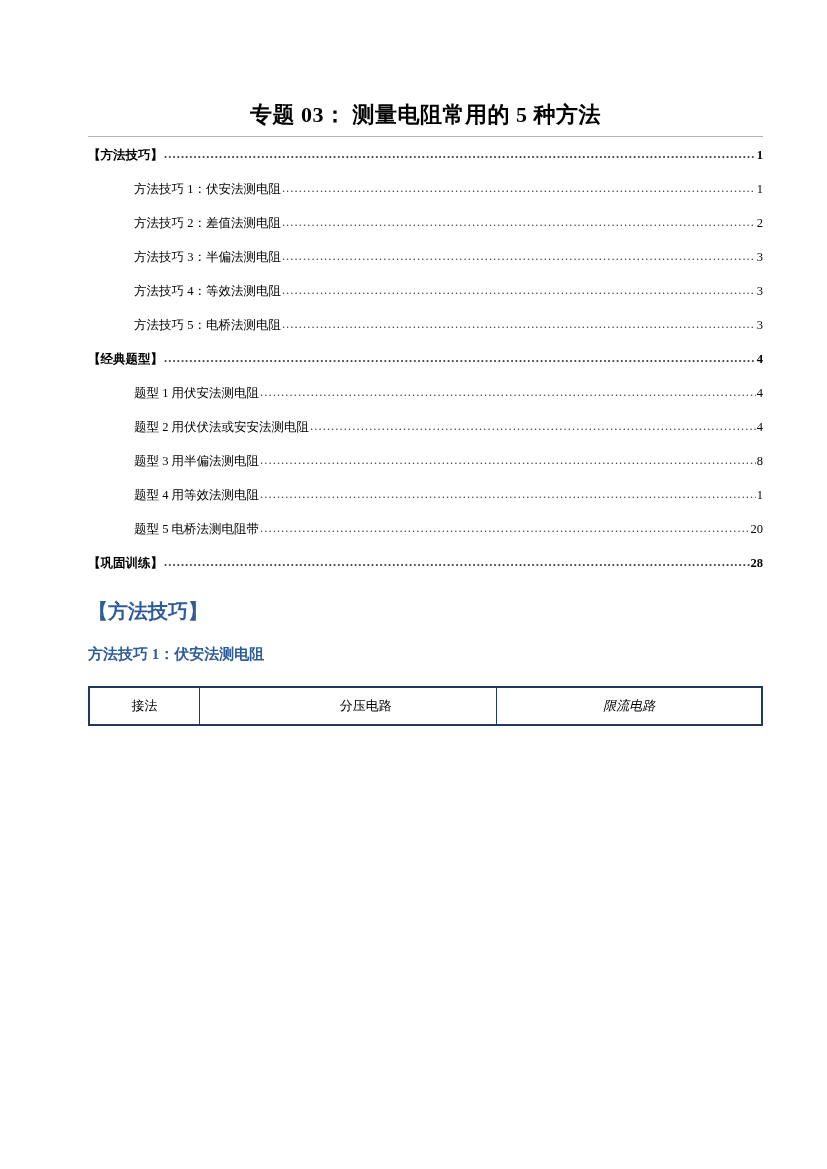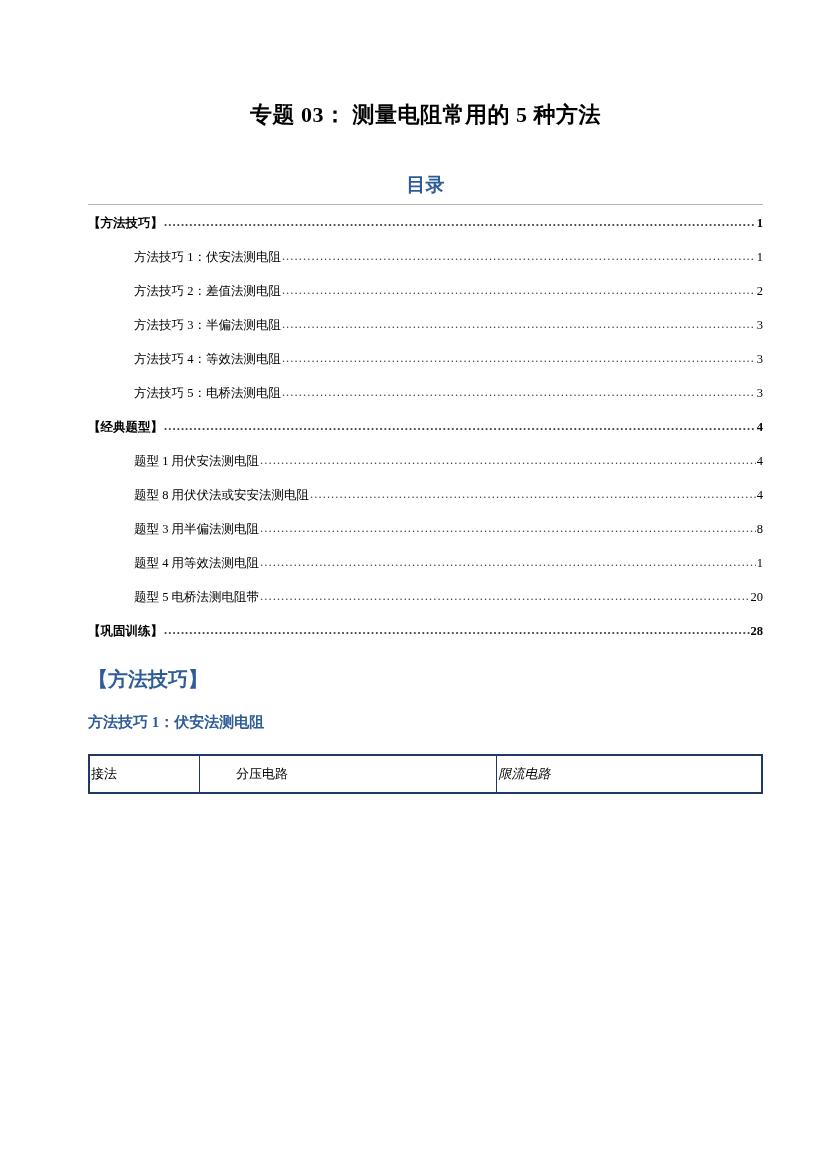--- a/index.html
+++ b/index.html
@@ -126,38 +126,38 @@
   }
   table.circuit-table {
     margin-top: 22px;
     border-collapse: collapse;
     width: 100%;
     table-layout: fixed;
   }
   table.circuit-table td {
     border: 1px solid #1f3864;
     height: 34px;
+    text-align: center;
     font-size: 13px;
     font-family: "Liberation Serif", serif;
   }
   table.circuit-table {
     border: 2px solid #1f3864;
   }
   table.circuit-table td.c1 { width: 17%; }
   table.circuit-table td.c2 { width: 41.5%; padding-left: 36px; }
   table.circuit-table td.c3 { width: 41.5%; font-style: italic; }
 </style>
 </head>
 <body>
 
 <div class="page">
 
   <div class="doc-title">专题 03： 测量电阻常用的 5 种方法</div>
 
-  <div class="toc-heading">目录</div>
   <div class="toc-rule"></div>
 
   <div class="toc">
 
     <div class="toc-entry level1">
       <span class="toc-label">【方法技巧】</span>
       <span class="toc-dots">...........................................................................................................................................................</span>
       <span class="toc-page">1</span>
     </div>
 
@@ -197,21 +197,21 @@
       <span class="toc-page">4</span>
     </div>
 
     <div class="toc-entry level2">
       <span class="toc-label">题型 1 用伏安法测电阻</span>
       <span class="toc-dots">...........................................................................................................................................................</span>
       <span class="toc-page">4</span>
     </div>
 
     <div class="toc-entry level2">
-      <span class="toc-label">题型 8 用伏伏法或安安法测电阻</span>
+      <span class="toc-label">题型 2 用伏伏法或安安法测电阻</span>
       <span class="toc-dots">...........................................................................................................................................................</span>
       <span class="toc-page">4</span>
     </div>
 
     <div class="toc-entry level2">
       <span class="toc-label">题型 3 用半偏法测电阻</span>
       <span class="toc-dots">...........................................................................................................................................................</span>
       <span class="toc-page">8</span>
     </div>
 

